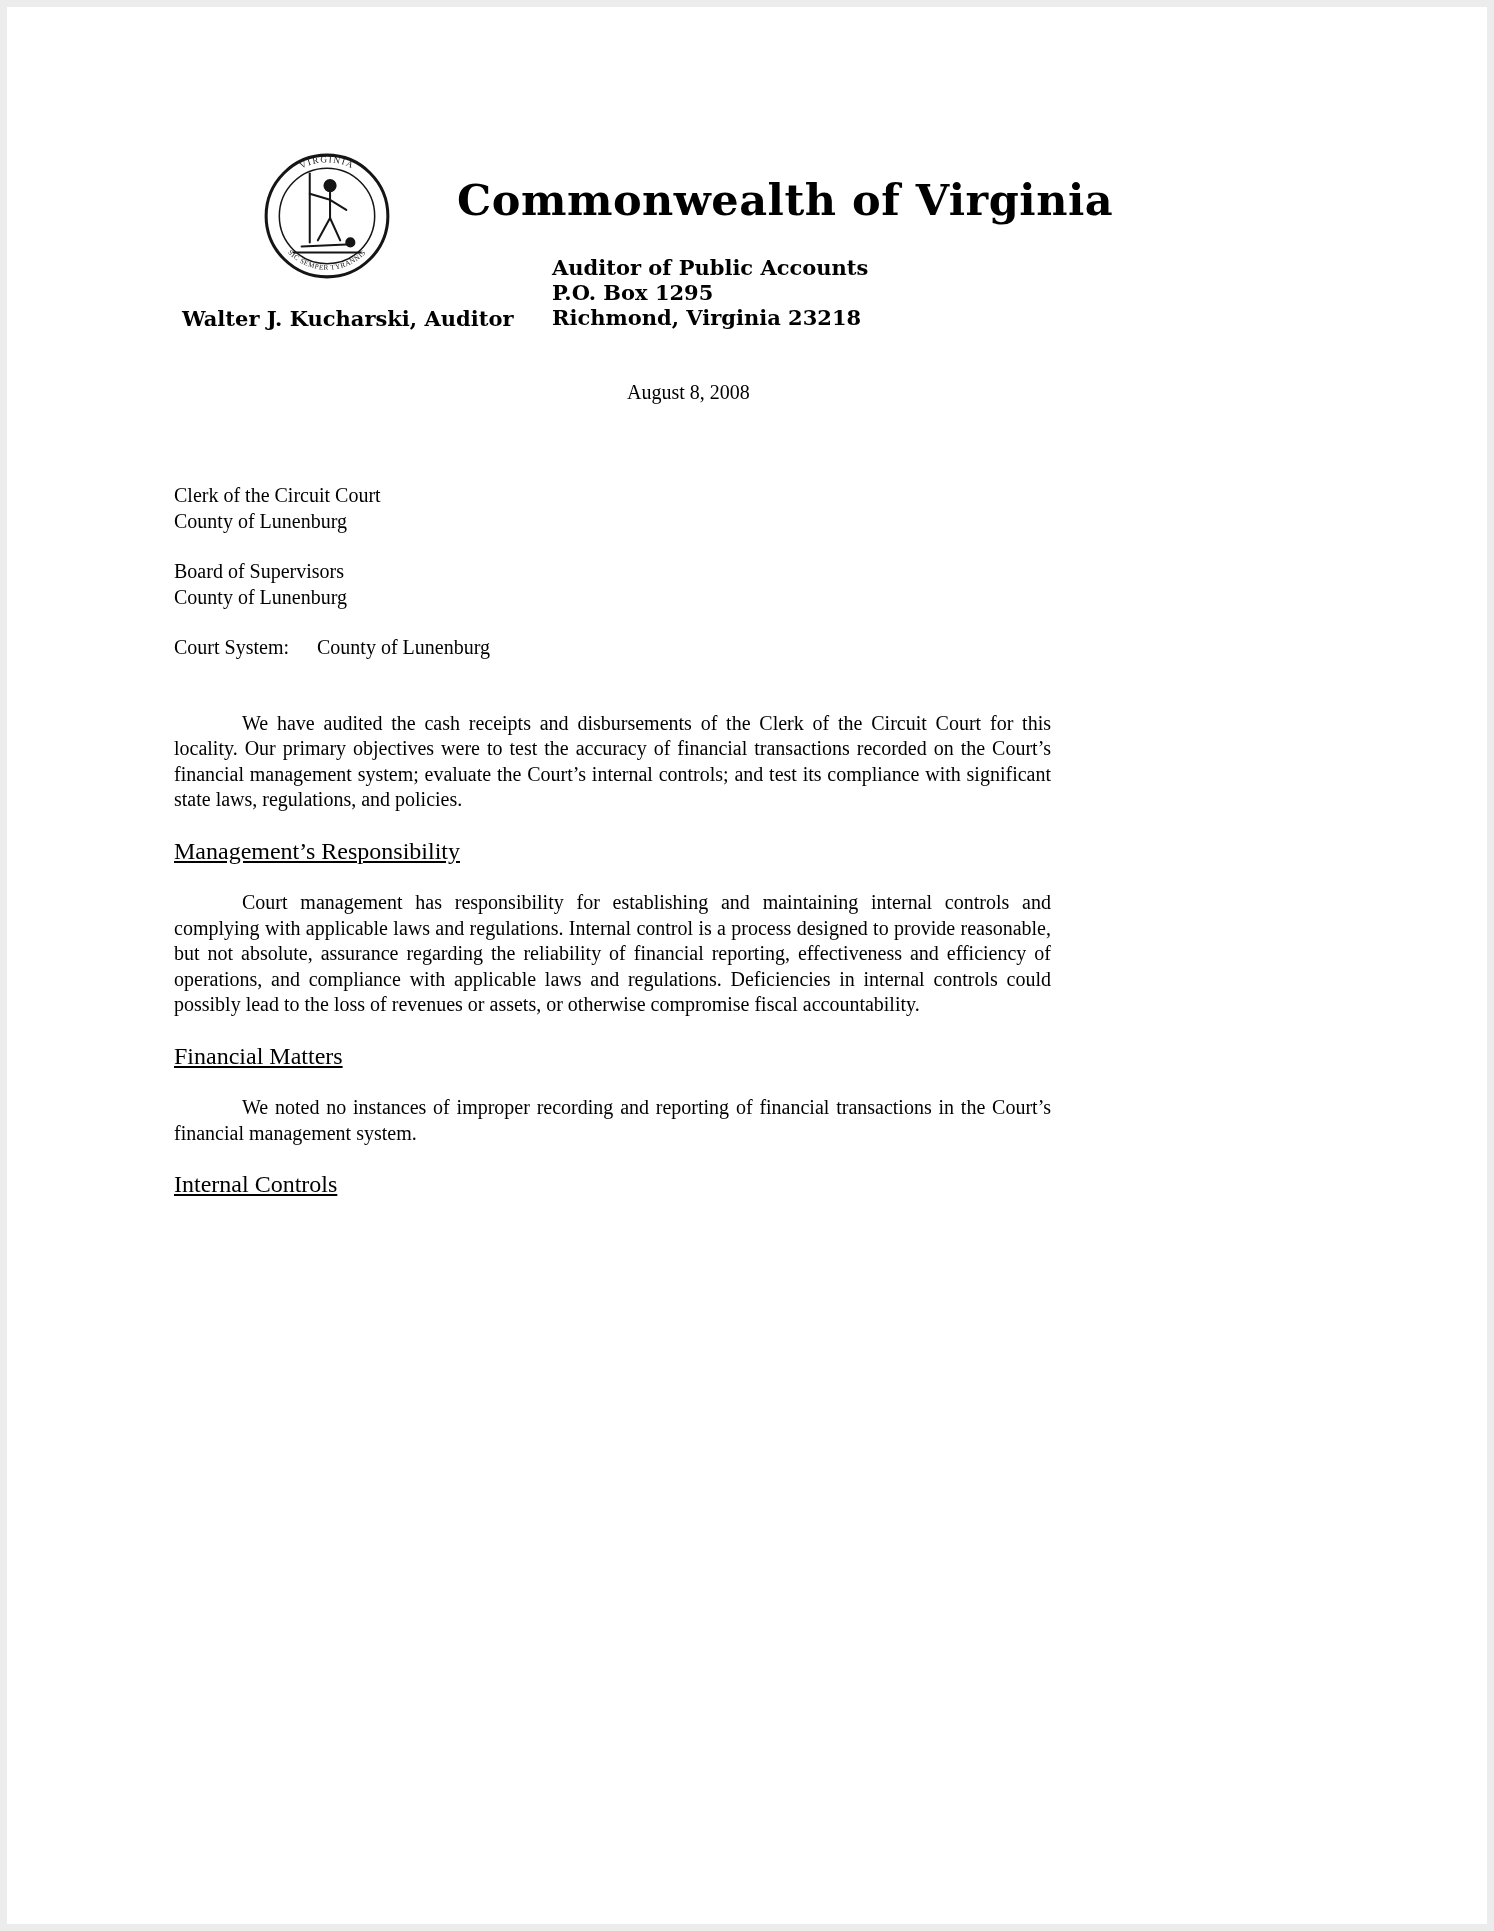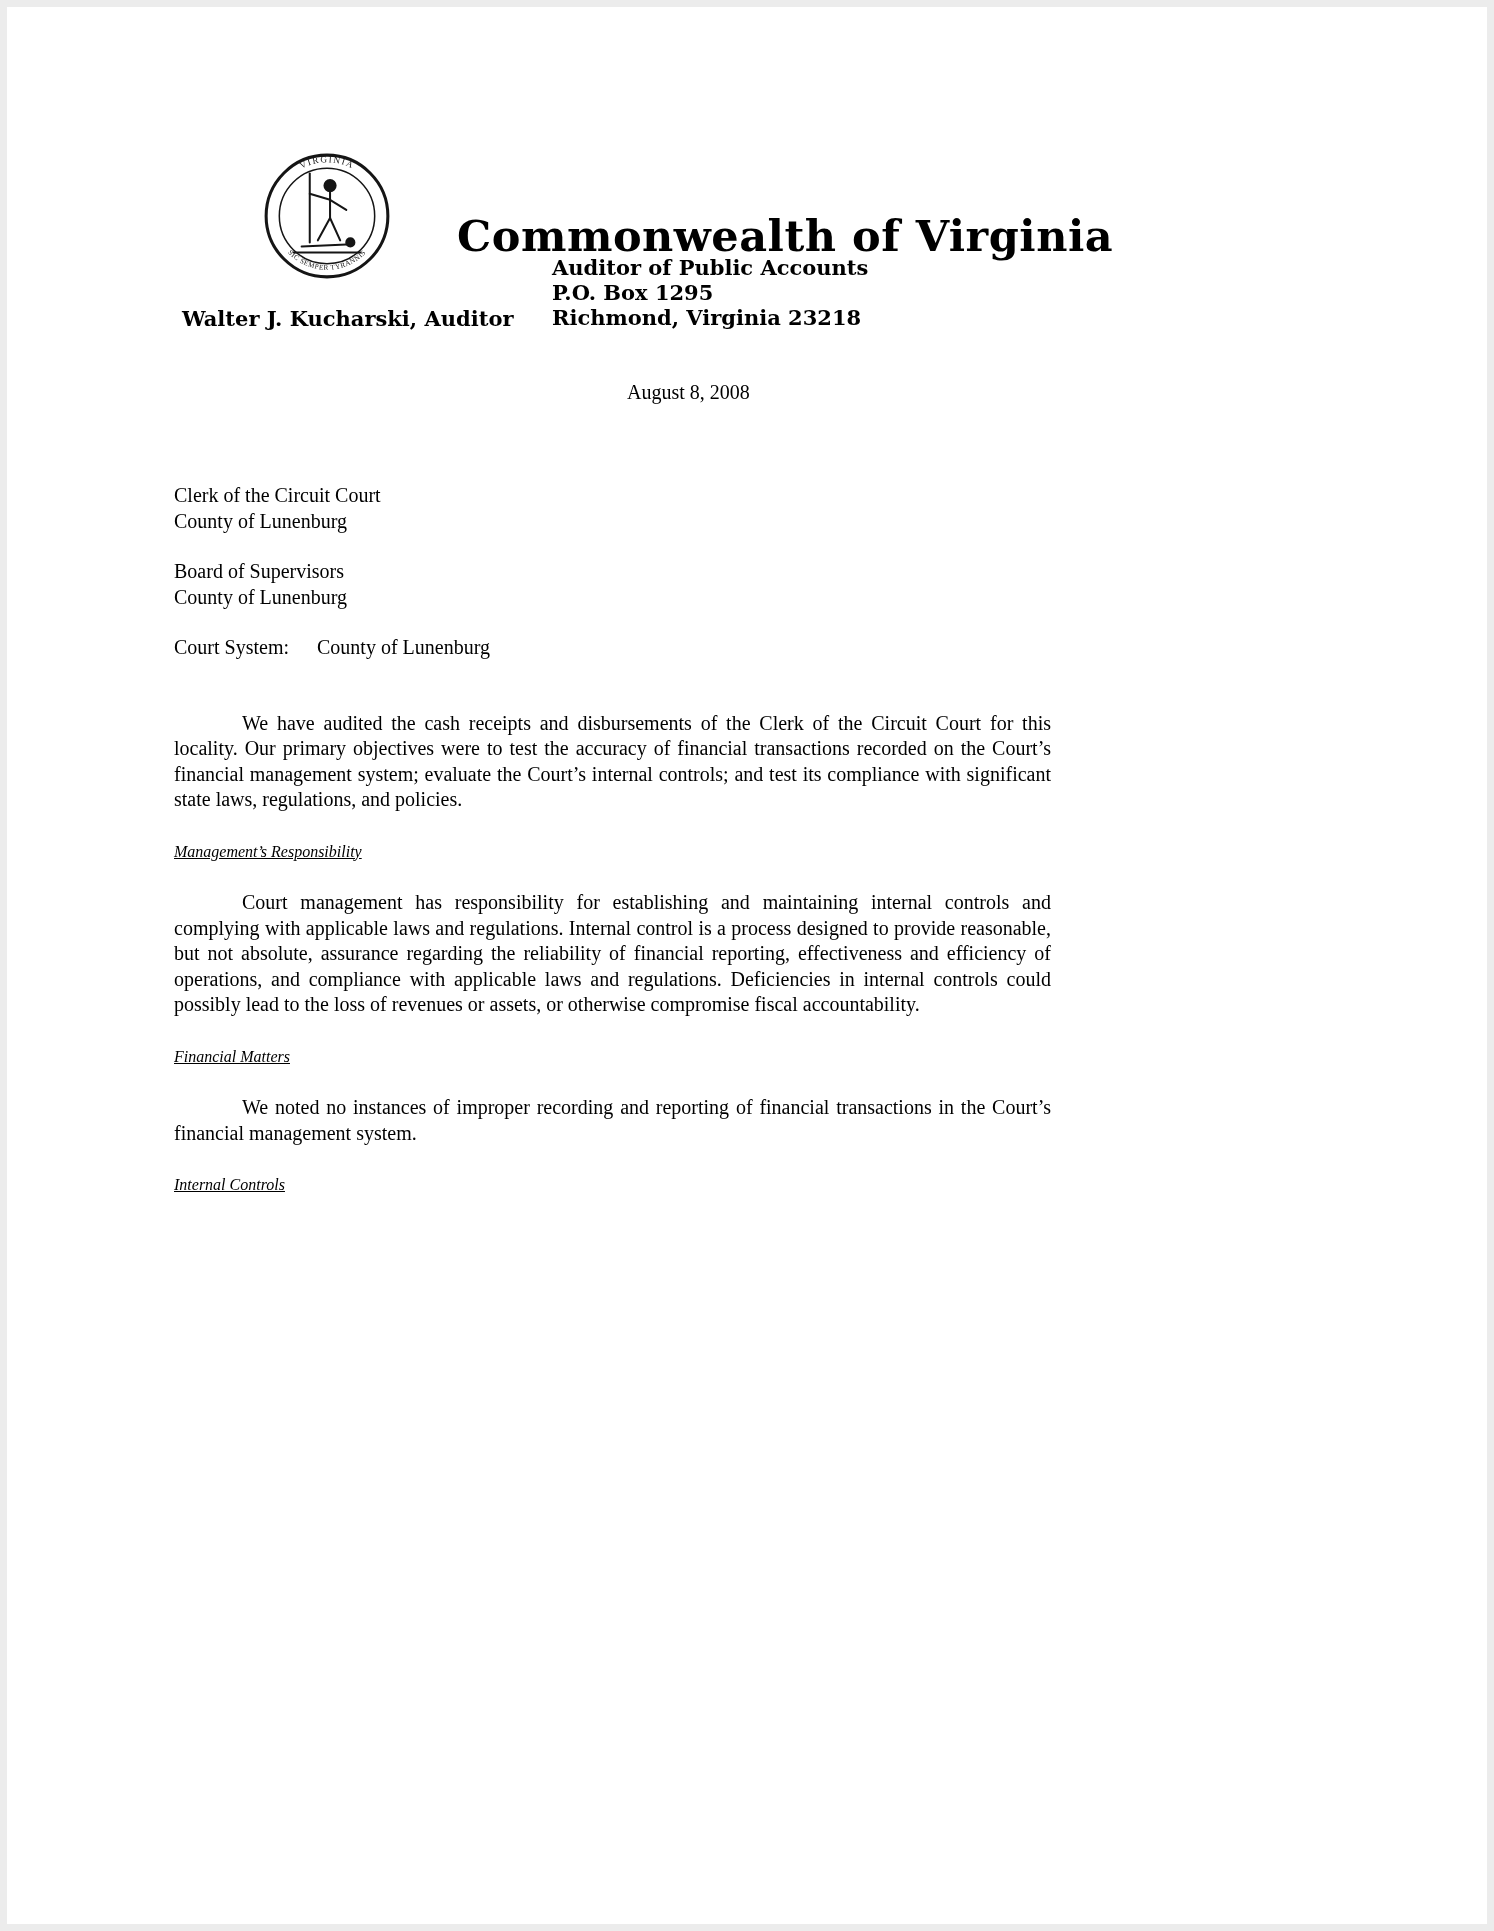--- a/index.html
+++ b/index.html
@@ -25,21 +25,20 @@
     position: absolute;
     left: 450px;
     top: 168px;
     width: 620px;
     text-align: right;
     font-family: "DejaVu Serif", serif;
     font-size: 43px;
     font-weight: bold;
     letter-spacing: 0.5px;
     white-space: nowrap;
-    margin-top: 36px;
   }
   .office-block {
     position: absolute;
     left: 545px;
     top: 248px;
     width: 420px;
     font-family: "DejaVu Serif", serif;
     font-size: 21px;
     font-weight: bold;
     line-height: 25px;
@@ -69,24 +68,23 @@
   .addr-block { margin: 0 0 25px 0; }
   .audit-block { margin: 0 0 50px 0; }
   .audit-row .label { display: inline-block; width: 143px; }
   p.para {
     margin: 0 0 26px 0;
     text-align: justify;
     text-indent: 68px;
   }
   h2.section-heading {
     margin: 0 0 26px 0;
-    font-size: 16px;
+    font-size: 24px;
     font-weight: normal;
     text-decoration: underline;
-    font-style: italic;
   }
   svg .ink { stroke: #151515; fill: none; }
 </style>
 </head>
 <body>
 
 <div class="page">
 
   <div class="seal">
     <svg viewBox="0 0 138 124" width="140" height="126">

